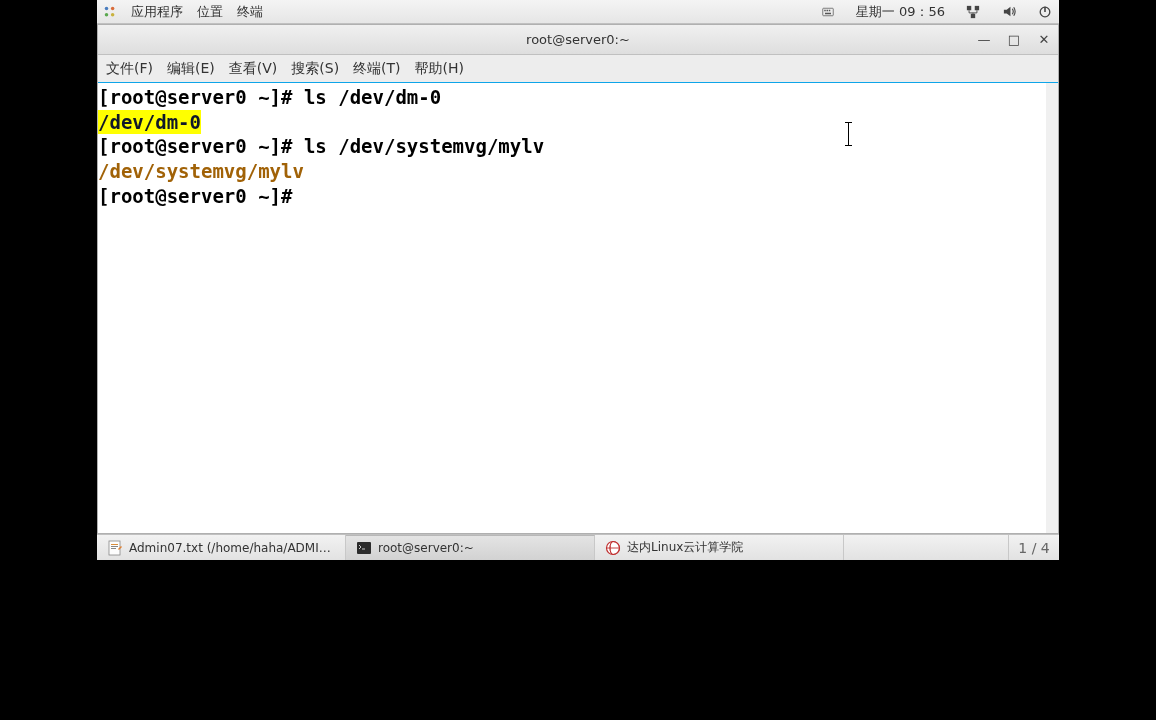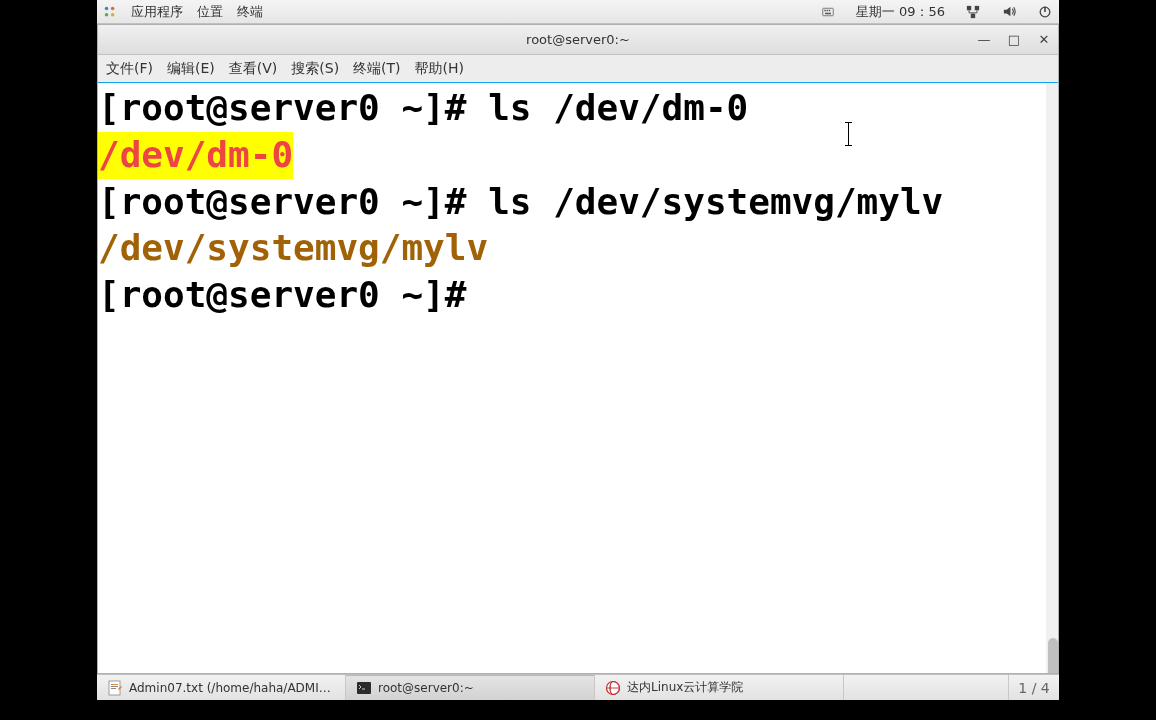--- a/index.html
+++ b/index.html
@@ -9,21 +9,21 @@
       background: #000;
       font-family: "DejaVu Sans", "Liberation Sans", sans-serif;
       overflow: hidden;
       position: relative;
     }
     .desktop {
       position: absolute;
       left: 97px;
       top: 0;
       width: 962px;
-      height: 700px;
+      height: 560px;
       background: #e8e8e8;
       display: flex;
       flex-direction: column;
     }
     .gnome-topbar {
       height: 24px;
       background: linear-gradient(to bottom, #f4f4f4, #e6e6e6);
       border-bottom: 1px solid #c0c0c0;
       display: flex;
       align-items: center;
@@ -102,31 +102,31 @@
       gap: 14px;
       font-size: 14px;
       color: #333;
     }
     .menu-entry { cursor: pointer; }
     .terminal-body {
       flex: 1;
       background: #ffffff;
       padding: 2px 0 0 0;
       font-family: "DejaVu Sans Mono", "Liberation Mono", monospace;
-      font-size: 36px;
+      font-size: 19px;
       font-weight: bold;
       line-height: 1.3;
       color: #000;
       position: relative;
       overflow: hidden;
     }
     .term-line { white-space: pre; }
     .highlight-yellow {
       background: #ffff00;
-      color: #ef4444;
+      color: #0f172a;
       display: inline-block;
     }
     .cyan-text { color: #a16207; }
     .text-cursor {
       position: absolute;
       left: 750px;
       top: 40px;
       width: 1px;
       height: 22px;
       background: #000;

